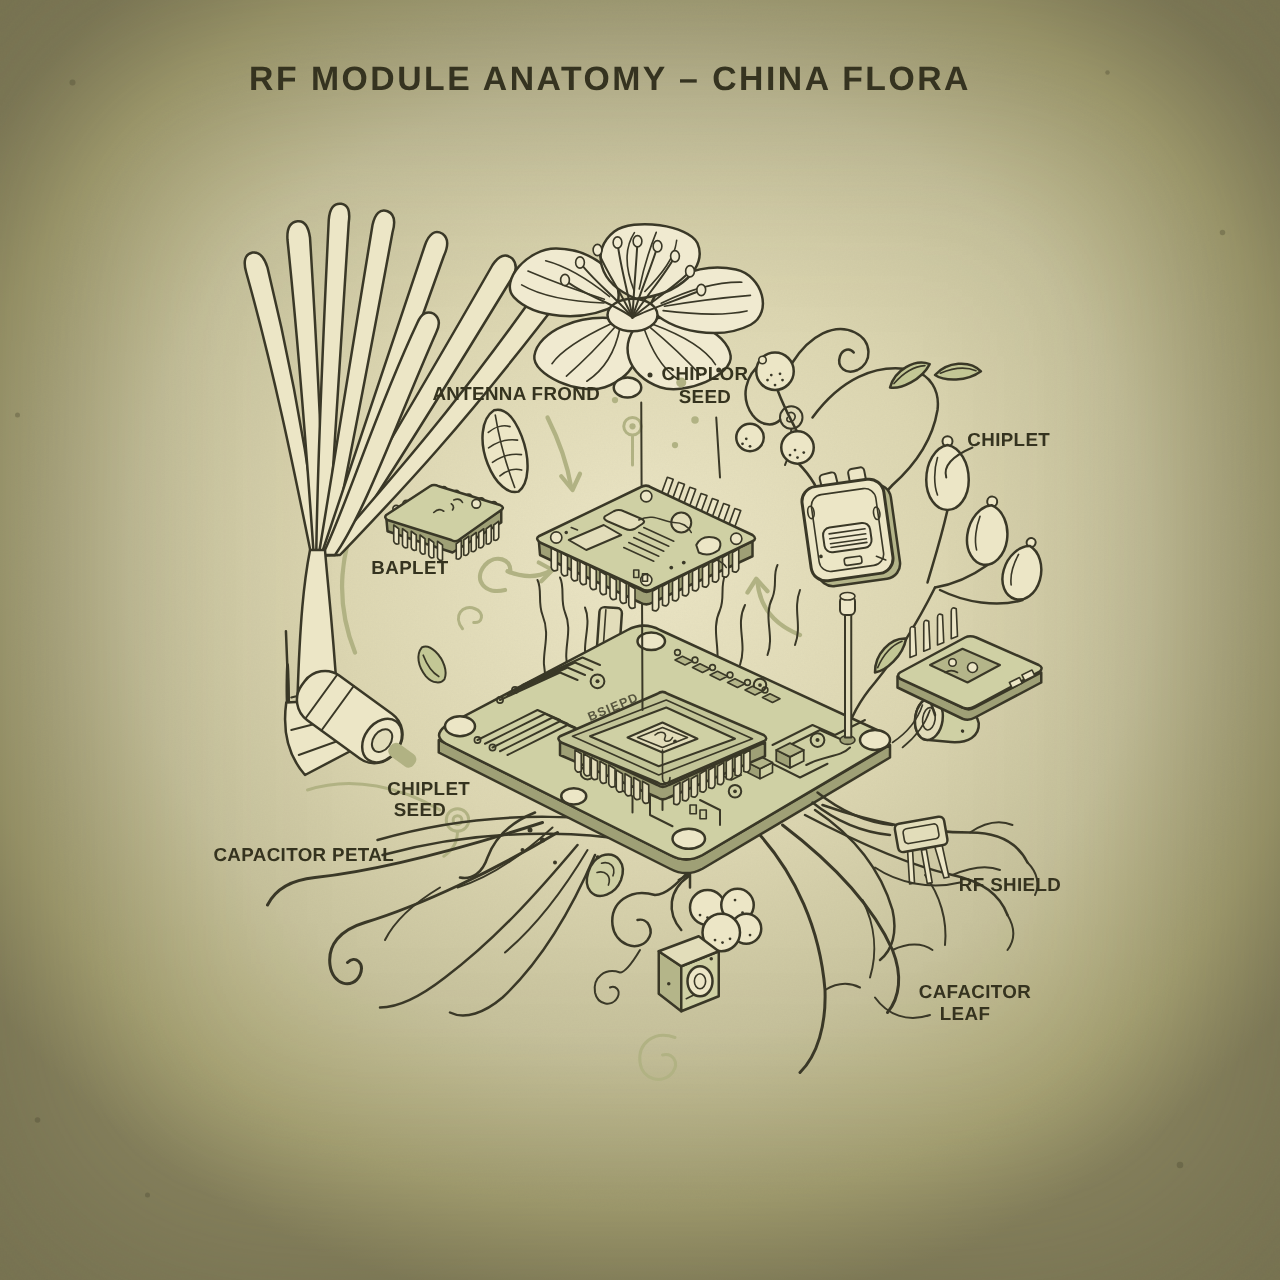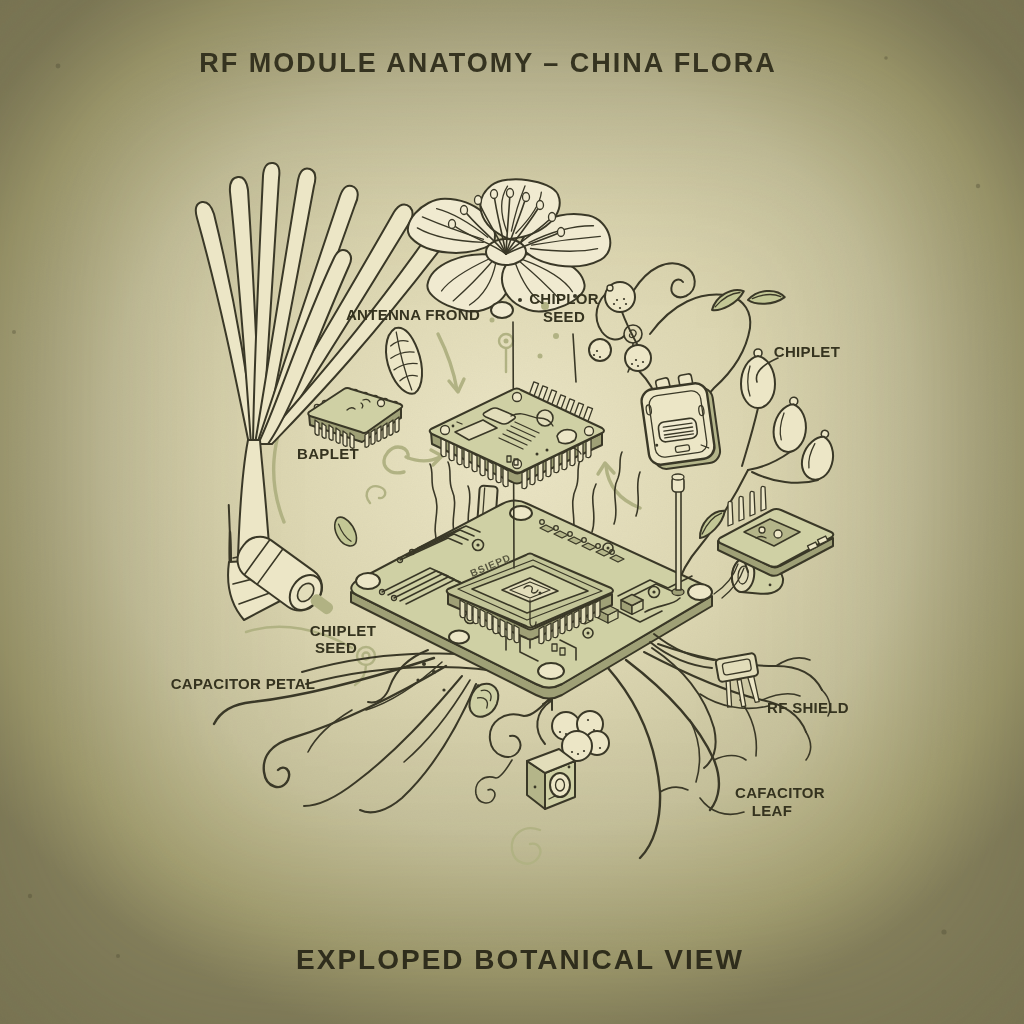--- a/index.html
+++ b/index.html
@@ -616,14 +616,13 @@
       <text class="lbl" x="328" y="459" text-anchor="middle">BAPLET</text>
       <text class="lbl" x="343" y="636" text-anchor="middle">CHIPLET</text>
       <text class="lbl" x="336" y="653" text-anchor="middle">SEED</text>
       <text class="lbl" x="243" y="689" text-anchor="middle">CAPACITOR PETAL</text>
       <text class="lbl" x="808" y="713" text-anchor="middle">RF SHIELD</text>
       <text class="lbl" x="780" y="798" text-anchor="middle">CAFACITOR</text>
       <text class="lbl" x="772" y="816" text-anchor="middle">LEAF</text>
     </g>
   </svg>
 
-  <div class="caption">EXPLOPED BOTANICAL VIEW</div>
 </div>
 
 </body></html>

